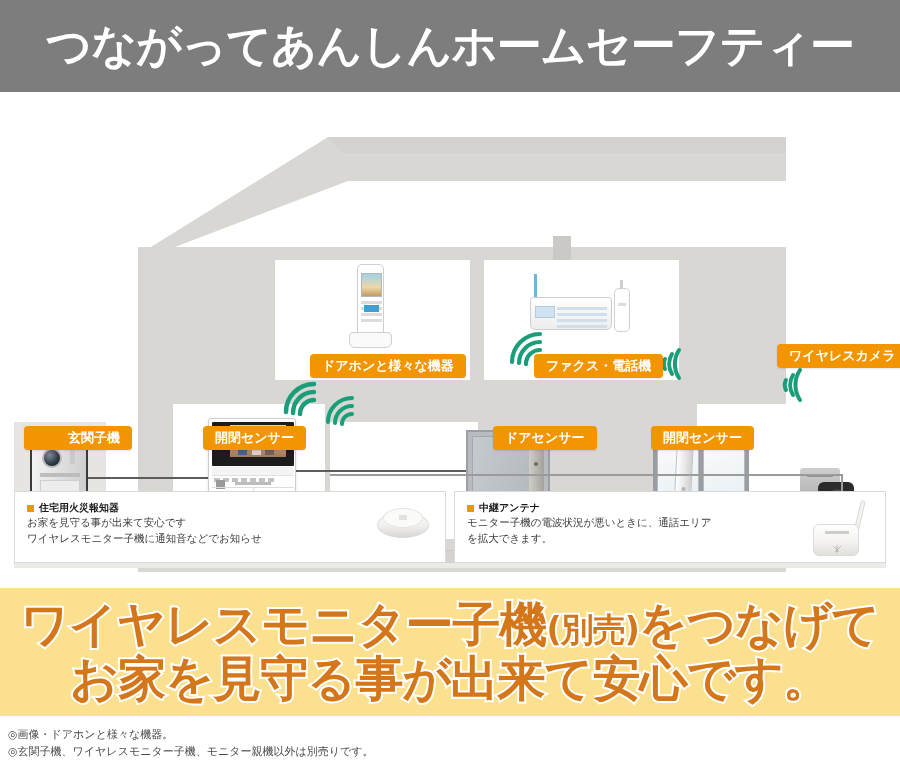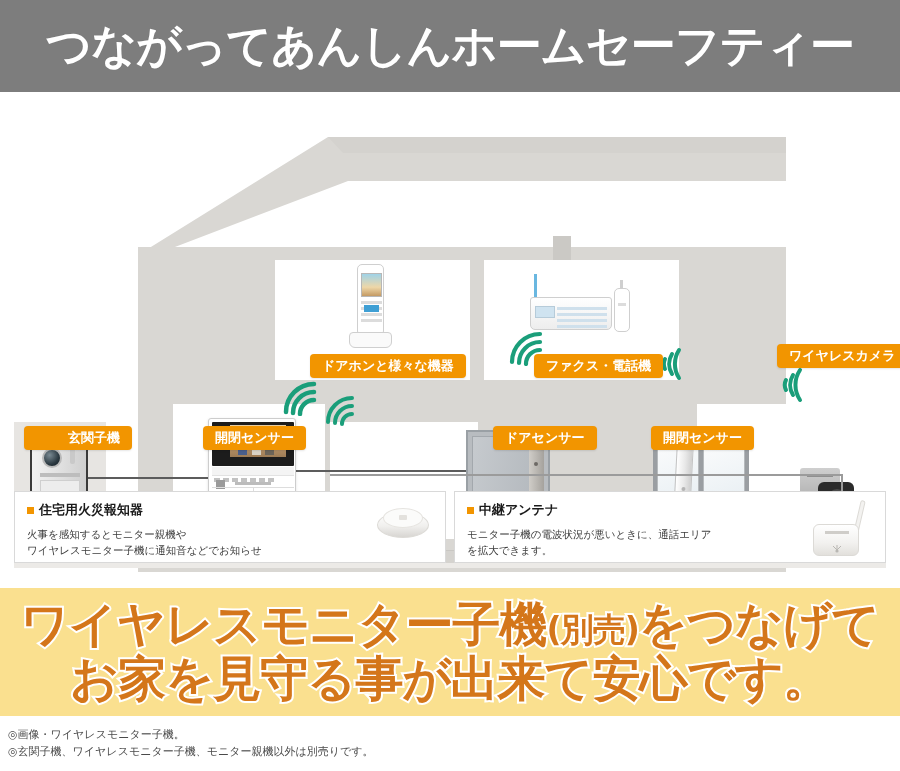--- a/index.html
+++ b/index.html
@@ -267,21 +267,21 @@
   .others-title{
     width:110px; background:#6d7278; color:#ffffff;
     display:flex; flex-direction:column; align-items:center; justify-content:center;
     font-size:13px; line-height:1.55; letter-spacing:1px;
   }
   .other-card{
     flex:1; background:#ffffff; border:1px solid #d9d9d9;
     position:relative; padding:9px 12px;
   }
   .oc-head{
-    font-size:13px; font-weight:bold; color:#1a1a1a; margin-bottom:8px;
+    font-size:10px; font-weight:bold; color:#1a1a1a; margin-bottom:0;
     display:flex; align-items:center; gap:5px;
   }
   .oc-bullet{ width:7px; height:7px; background:#f29500; display:inline-block; }
   .oc-desc{ font-size:10.5px; color:#3c3c3c; line-height:1.52; }
 
   
   .smoke{
     position:absolute; right:16px; top:14px; width:52px; height:34px;
   }
   .smoke .d1{
@@ -523,21 +523,21 @@
 <div class="ant-wire"></div>
 
 <div class="others">
 
 
   <div class="other-card">
     <div class="oc-head">
       <span class="oc-bullet"></span>
       <span>住宅用火災報知器</span>
     </div>
-    <div class="oc-desc">火事を感知するとモニター親機や</div>
+    <div class="oc-desc">お家を見守る事が出来て安心です</div>
     <div class="oc-desc">ワイヤレスモニター子機に通知音などでお知らせ</div>
     <div class="smoke">
       <div class="d1"></div>
         <div class="d2"></div>
         <div class="d3"></div>
     </div>
   </div>
 
   <div class="other-card">
     <div class="oc-head">
@@ -562,15 +562,15 @@
 </div>
 
 <div class="banner">
   <div class="banner-line">
     <span>ワイヤレスモニター子機</span><span class="banner-small">(別売)</span><span>をつなげて</span>
   </div>
   <div class="banner-line">お家を見守る事が出来て安心です。</div>
 </div>
 
 <div class="notes">
-  <div>◎画像・ワイヤレスモニター子機。</div>
+  <div>◎画像・ドアホンと様々な機器。</div>
   <div>◎玄関子機、ワイヤレスモニター子機、モニター親機以外は別売りです。</div>
 </div>
 
 </body></html>

